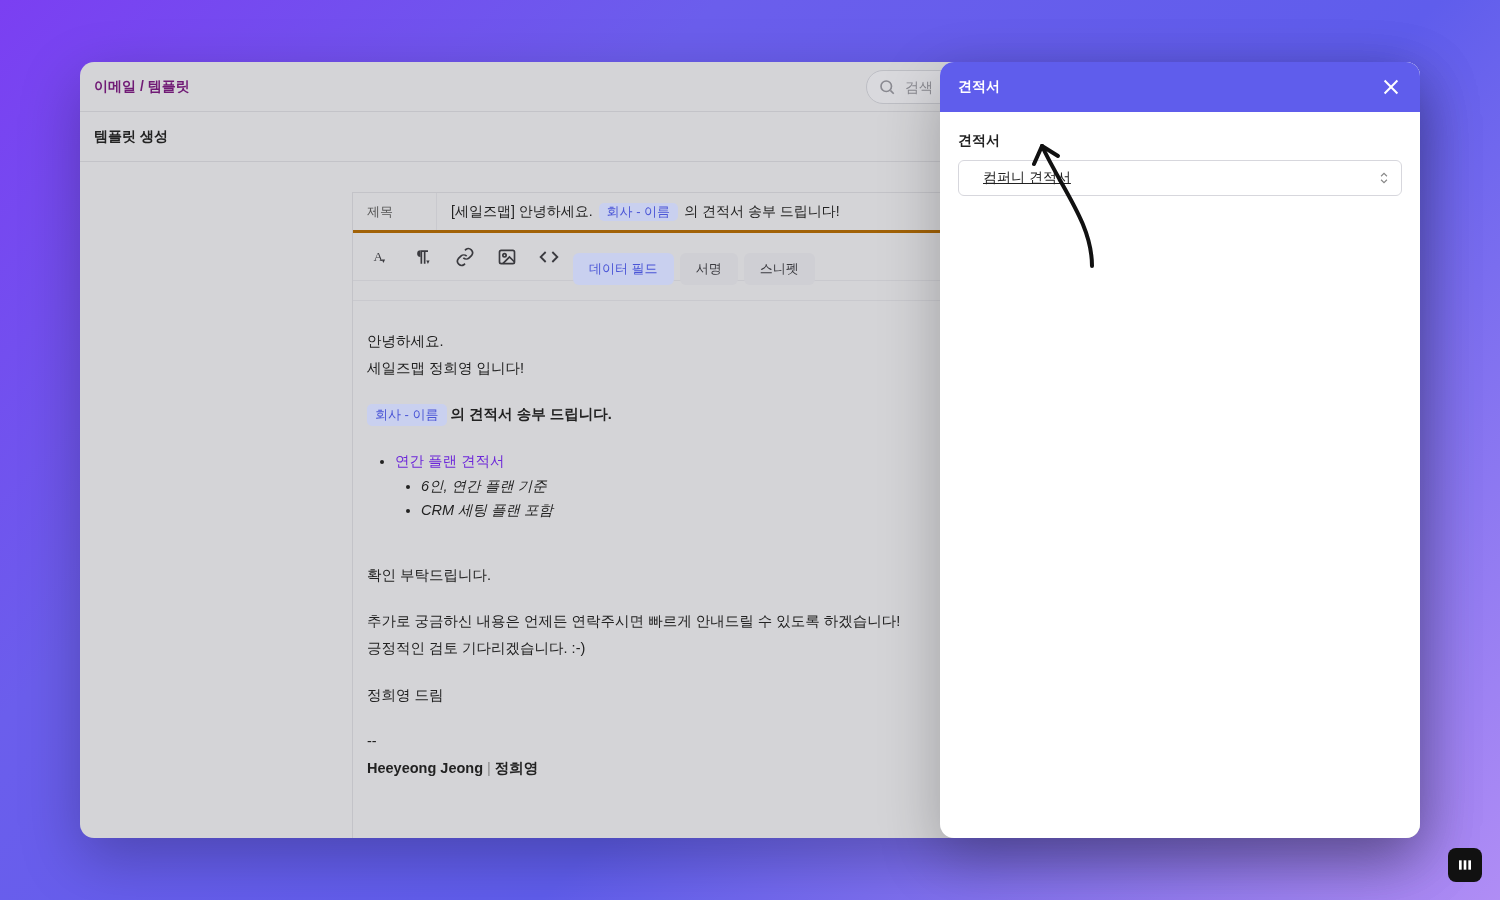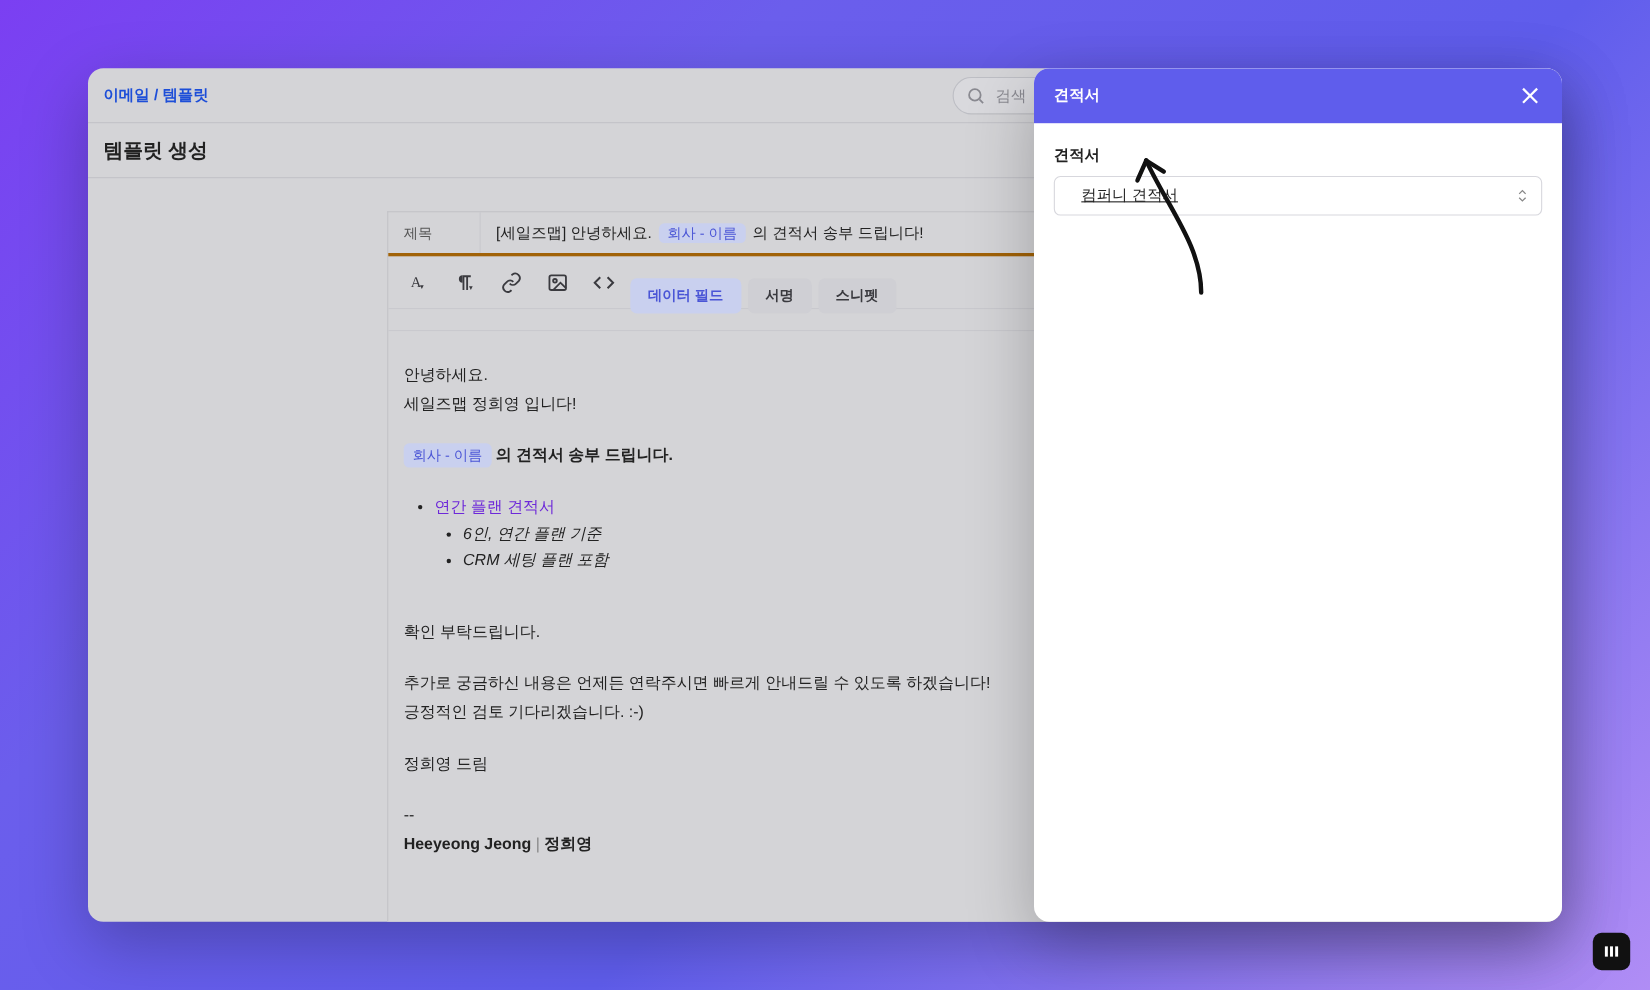--- a/index.html
+++ b/index.html
@@ -12,40 +12,40 @@
     .app-window {
       position: absolute; left: 80px; top: 62px; right: 80px; bottom: 62px;
       background: #d4d4d7; border-radius: 14px; overflow: hidden;
       box-shadow: 0 20px 60px rgba(0,0,0,.25);
     }
     
     .top-bar {
       height: 50px; display: flex; align-items: center; padding: 0 14px;
       border-bottom: 1px solid #c3c3c8;
     }
-    .breadcrumb { font-size: 14px; font-weight: 700; color: #1d4ed8; }
+    .breadcrumb { font-size: 14px; font-weight: 700; color: #701a75; }
     .search-wrap {
       margin-left: auto; flex: 0 0 420px; position: relative;
       transform: translateX(-120px);
     }
     .search-input {
       width: 100%; height: 34px; border-radius: 18px; border: 1px solid #bdbec4;
       background: #d9d9dd; padding: 0 14px 0 38px; font-size: 14px; color: #444;
     }
     .search-input::placeholder { color: #8a8a91; }
     .search-icon {
       position: absolute; left: 12px; top: 50%; transform: translateY(-50%);
       color: #8a8a91; width: 18px; height: 18px;
     }
     
     .title-row {
       height: 50px; display: flex; align-items: center; padding: 0 14px;
       border-bottom: 1px solid #c3c3c8;
     }
-    .page-title { font-size: 18px; font-weight: 700; color: #222; }
+    .page-title { font-size: 14px; font-weight: 700; color: #222; }
     .tabs { margin-left: auto; display: flex; height: 100%; transform: translateX(-190px); }
     .tab {
       padding: 0 30px; display: flex; align-items: center; font-size: 14px; color: #6d6d74;
       cursor: pointer; position: relative;
     }
     .tab.active { color: #4a55d6; }
     .tab.active::after {
       content: ""; position: absolute; left: 0; right: 0; bottom: -1px; height: 2px; background: #4a55d6;
     }
     
@@ -70,21 +70,21 @@
     .toolbar {
       display: flex; align-items: center; height: 48px; padding: 0 10px; gap: 6px;
       border-bottom: 1px solid #c9c9ce;
     }
     .tb-icon {
       width: 36px; height: 32px; display: flex; align-items: center; justify-content: center;
       color: #3a3a3f; border-radius: 5px; cursor: pointer;
     }
     .tb-btn {
       height: 32px; padding: 0 16px; display: flex; align-items: center; justify-content: center;
-      background: #c9d0ef; color: #4a55d6; border-radius: 6px; font-size: 13px; font-weight: 700; cursor: pointer; margin-top: 24px;
+      background: #c9d0ef; color: #4a55d6; border-radius: 6px; font-size: 13px; font-weight: 400; cursor: pointer; margin-top: 24px;
     }
     .tb-btn.neutral { background: #cfcfd4; color: #3a3a3f; }
     .spacer-strip {
       height: 20px; border-bottom: 1px solid #c9c9ce;
     }
     .body {
       padding: 28px 14px 40px 14px; font-size: 14.5px; color: #222; line-height: 1.7;
     }
     .body p { margin: 0 0 2px 0; }
     .body .gap { height: 20px; }

